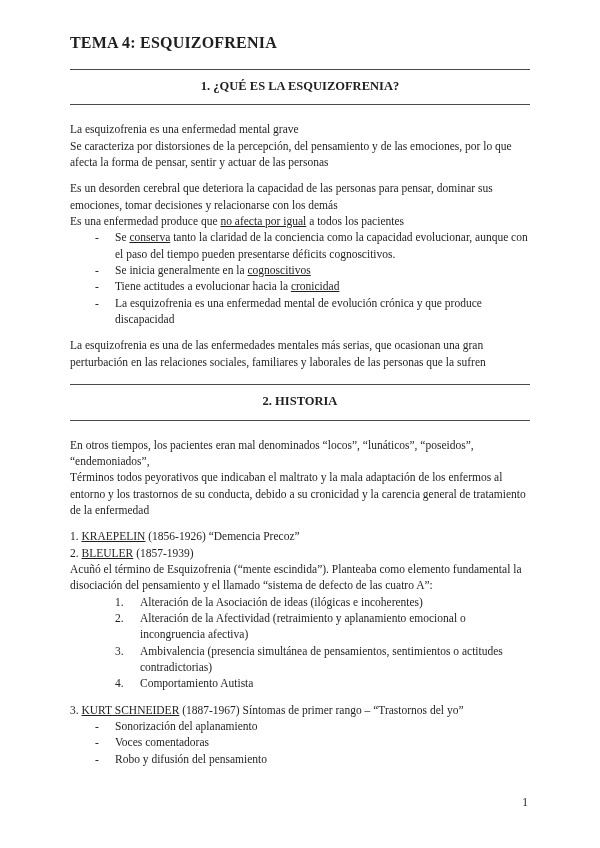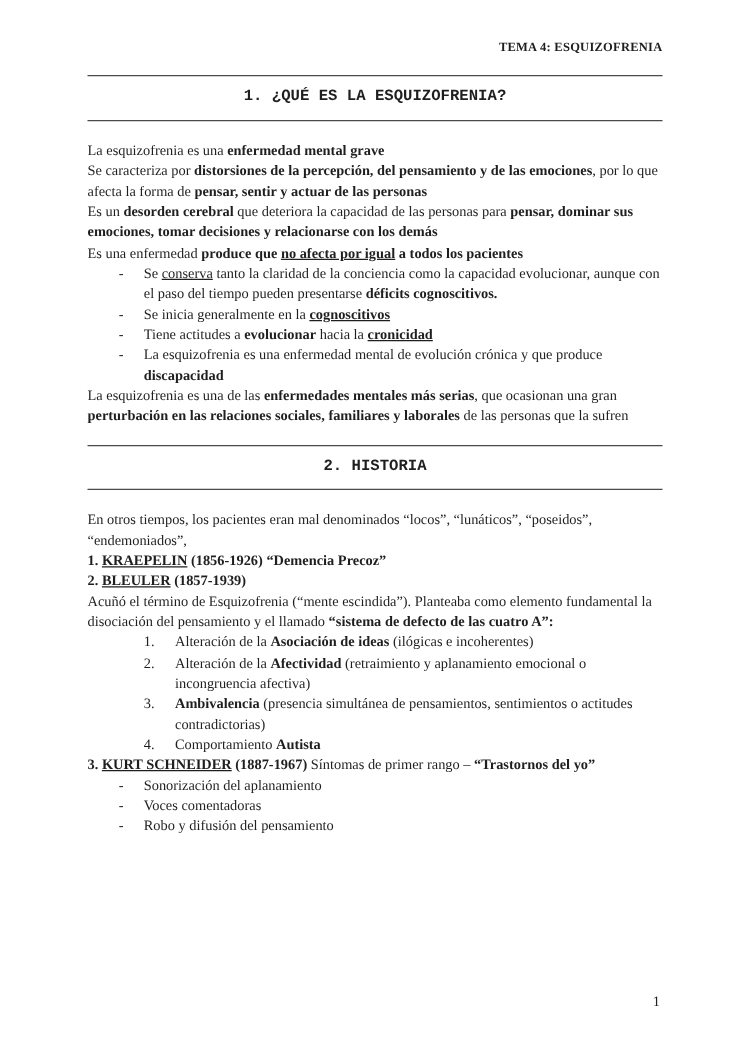--- a/index.html
+++ b/index.html
@@ -16,60 +16,60 @@
     box-sizing: border-box;
     padding: 32px 70px 40px 70px;
     overflow: hidden;
     font-family: "Liberation Serif", "DejaVu Serif", serif;
     font-size: 11.5px;
     line-height: 1.42;
     color: #1f1f1f;
   }
   .doc-title {
     margin: 0 0 14px 0;
-    text-align: right;
-    font-size: 10px;
+    text-align: left;
+    font-size: 16px;
     font-weight: bold;
     letter-spacing: 0.2px;
   }
   .sec-block {
     margin: 14px 0 16px 0;
-    font-family: Liberation Mono, monospace;
   }
   .rule {
     border-top: 1px solid #4a4a4a;
     height: 0;
   }
   .sec-heading {
     text-align: center;
     font-weight: bold;
     font-size: 12.5px;
     padding: 8px 0 9px 0;
   }
   .para {
     margin: 0;
   }
   .gap {
+    margin-top: 10px;
   }
   .gap-sm {
     margin-top: 6px;
   }
   .list {
     margin: 0;
   }
   .li {
     display: flex;
     align-items: flex-start;
   }
   .li.bullet { margin-left: 25px; }
   .li.bullet .marker { flex: 0 0 20px; }
   .li.numbered { margin-left: 45px; }
   .li.numbered .marker { flex: 0 0 25px; }
   .li-text { flex: 1 1 auto; }
-  .b { font-weight: bold; }
+  .b { font-weight: normal; }
   .u { text-decoration: underline; }
   .page-number {
     position: absolute;
     right: 72px;
     bottom: 38px;
     font-size: 11.5px;
     color: #1f1f1f;
   }
 </style>
 </head>
@@ -112,20 +112,21 @@
 
   <p class="para gap"><span>La esquizofrenia es una de las </span><span class="b">enfermedades mentales más serias</span><span>, que ocasionan una gran </span><span class="b">perturbación en las relaciones sociales, familiares y laborales</span><span> de las personas que la sufren</span></p>
 
   <div class="sec-block">
     <div class="rule"></div>
     <div class="sec-heading">2. HISTORIA</div>
     <div class="rule"></div>
   </div>
 
   <p class="para"><span>En otros tiempos, los pacientes eran mal denominados “locos”, “lunáticos”, “poseidos”, “endemoniados”,</span></p>
+  <p class="para"><span>Términos todos </span><span class="b">peyorativos</span><span> que indicaban el maltrato y la mala adaptación de los enfermos al entorno y los trastornos de su conducta, debido a su cronicidad y la carencia general de tratamiento de la enfermedad</span></p>
 
   <p class="para gap"><span class="b">1. </span><span class="b u">KRAEPELIN</span><span class="b"> (1856-1926) “Demencia Precoz”</span></p>
   <p class="para"><span class="b">2. </span><span class="b u">BLEULER</span><span class="b"> (1857-1939)</span></p>
   <p class="para"><span>Acuñó el término de Esquizofrenia (“mente escindida”). Planteaba como elemento fundamental la disociación del pensamiento y el llamado </span><span class="b">“sistema de defecto de las cuatro A”:</span></p>
 
   <div class="list">
     <div class="li numbered">
       <span class="marker">1.</span>
       <span class="li-text"><span>Alteración de la </span><span class="b">Asociación de ideas</span><span> (ilógicas e incoherentes)</span></span>
     </div>

